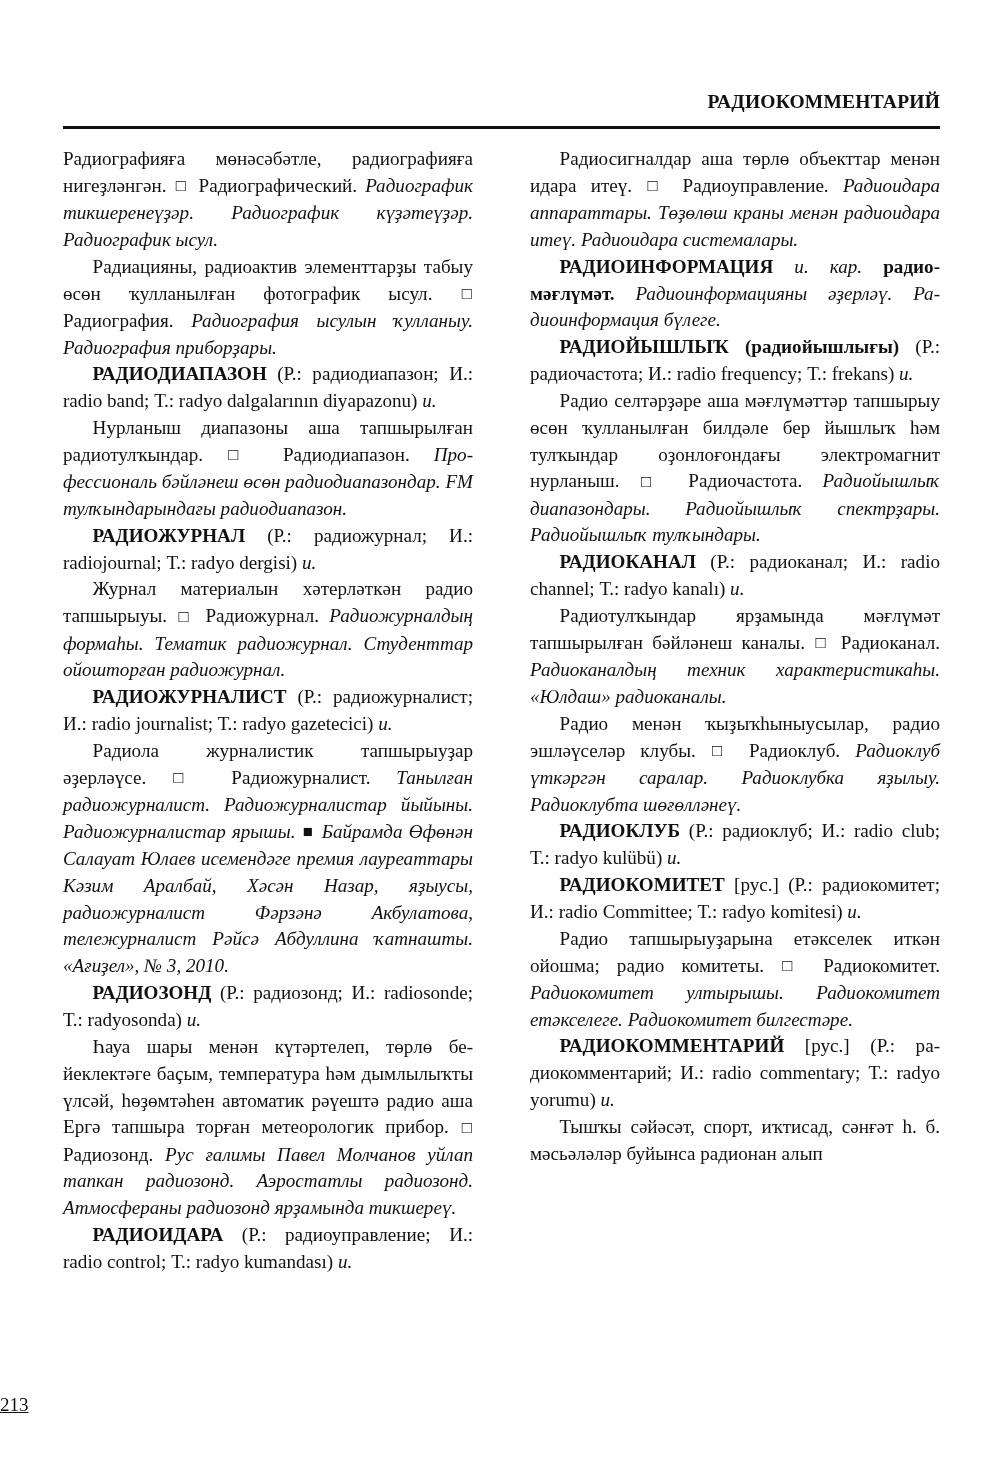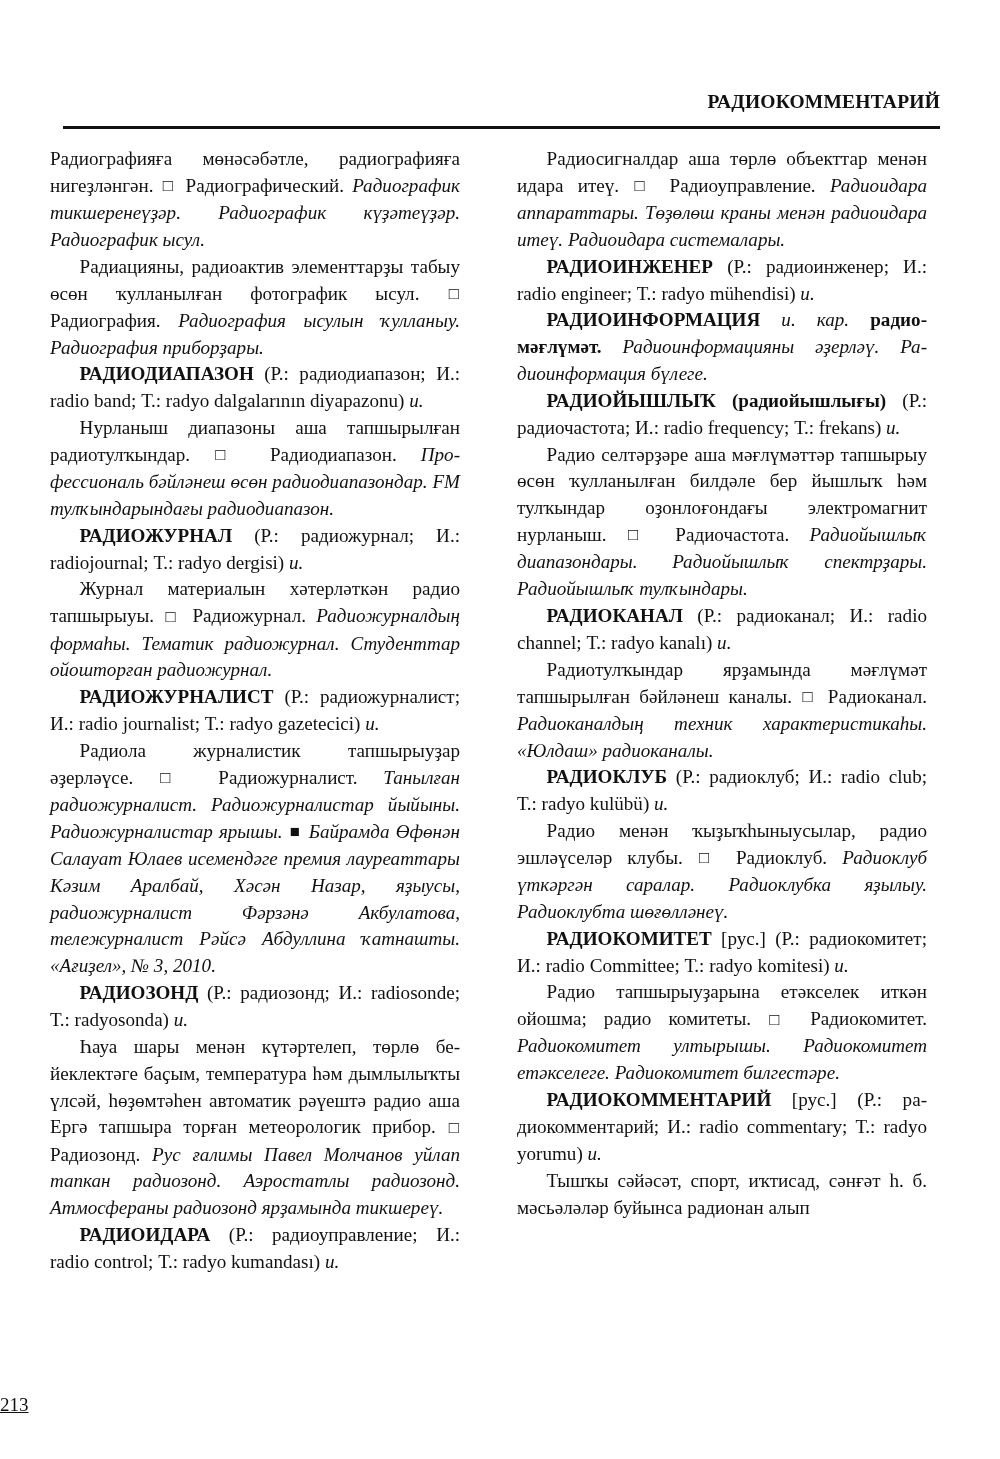--- a/index.html
+++ b/index.html
@@ -38,21 +38,21 @@
     position: absolute;
     left: 63px;
     top: 98px;
     width: 877px;
     height: 3px;
     background: #111111;
   }
   
   .columns {
     position: absolute;
-    left: 50px;
+    left: 63px;
     top: 118px;
     width: 877px;
     height: 1225px;
     display: flex;
     justify-content: space-between;
   }
   .col {
     width: 410px;
     font-size: 19.1px;
     line-height: 26.85px;
@@ -106,28 +106,27 @@
         <p><span class="hw">РАДИОЖУРНАЛ</span><span> (Р.: радиожурнал; И.: radiojournal; Т.: radyo dergisi) </span><span class="it">и.</span></p>
         <p><span>Журнал материалын хәтерләткән ра­дио тапшырыуы. </span><span class="mk">□</span><span> Радиожурнал. </span><span class="it">Радио­журналдың формаһы. Тематик радиожур­нал. Студенттар ойошторған радиожурнал.</span></p>
         <p><span class="hw">РАДИОЖУРНАЛИСТ</span><span> (Р.: радиожурна­лист; И.: radio journalist; Т.: radyo gazetecici) </span><span class="it">и.</span></p>
         <p><span>Радиола журналистик тапшырыуҙар әҙерләүсе. </span><span class="mk">□</span><span> Радиожурналист. </span><span class="it">Танылған радиожурналист. Радиожурналистар йы­йыны. Радиожурналистар ярышы. </span><span class="mk">■</span><span class="it"> Бай­рамда Өфөнән Салауат Юлаев исемендәге премия лауреаттары Кәзим Аралбай, Хәсән Назар, яҙыусы, радиожурналист Фәрзәнә Акбулатова, тележурналист Рәйсә Абдуллина ҡатнашты. «Ағиҙел», № 3, 2010.</span></p>
         <p><span class="hw">РАДИОЗОНД</span><span> (Р.: радиозонд; И.: radiosonde; Т.: radyosonda) </span><span class="it">и.</span></p>
         <p><span>Һауа шары менән күтәртелеп, төрлө бе­йеклектәге баҫым, температура һәм дым­лылыҡты үлсәй, һөҙөмтәһен автоматик рәүештә радио аша Ергә тапшыра торған метеорологик прибор. </span><span class="mk">□</span><span> Радиозонд. </span><span class="it">Рус ғалимы Павел Молчанов уйлап тапкан радио­зонд. Аэростатлы радиозонд. Атмосфераны радиозонд ярҙамында тикшереү.</span></p>
         <p><span class="hw">РАДИОИДАРА</span><span> (Р.: радиоуправление; И.: radio control; Т.: radyo kumandası) </span><span class="it">и.</span></p>
       </div>
     <div class="col" id="col-right">
         <p><span>Радиосигналдар аша төрлө объекттар менән идара итеү. </span><span class="mk">□</span><span> Радиоуправление. </span><span class="it">Радиоидара аппараттары. Төҙөлөш краны менән радиоидара итеү. Радиоидара систе­малары.</span></p>
-        <p><span class="hw">РАДИОИНЖЕНЕР</span><span> (Р.: радиоинженер; И.: radio engineer; Т.: radyo mühendisi) </span><span class="it">и.</span></p>
         <p><span class="hw">РАДИОИНФОРМАЦИЯ</span><span class="it"> и. кар.</span><span class="hw"> радио­мәғлүмәт.</span><span class="it"> Радиоинформацияны әҙерләү. Ра­диоинформация бүлеге.</span></p>
         <p><span class="hw">РАДИОЙЫШЛЫҠ    (радиойышлығы)</span><span> (Р.: радиочастота; И.: radio frequency; Т.: frekans) </span><span class="it">и.</span></p>
         <p><span>Радио селтәрҙәре аша мәғлүмәттәр тап­шырыу өсөн ҡулланылған билдәле бер йышлыҡ һәм тулҡындар оҙонлоғондағы электромагнит нурланыш. </span><span class="mk">□</span><span> Радиочастота. </span><span class="it">Радиойышлыҡ диапазондары. Радиойышлыҡ спектрҙары. Радиойышлыҡ тулҡындары.</span></p>
         <p><span class="hw">РАДИОКАНАЛ</span><span> (Р.: радиоканал; И.: radio channel; Т.: radyo kanalı) </span><span class="it">и.</span></p>
         <p><span>Радиотулҡындар ярҙамында мәғлүмәт тапшырылған бәйләнеш каналы. </span><span class="mk">□</span><span> Радио­канал. </span><span class="it">Радиоканалдың техник харак­теристикаһы. «Юлдаш» радиоканалы.</span></p>
+        <p><span>Радио менән ҡыҙыҡһыныусылар, радио эшләүселәр клубы. </span><span class="mk">□</span><span> Радиоклуб. </span><span class="it">Радиоклуб үткәргән саралар. Радиоклубка яҙылыу. Радиоклубта шөғөлләнеү.</span></p>
         <p><span class="hw">РАДИОКЛУБ</span><span> (Р.: радиоклуб; И.: radio club; Т.: radyo kulübü) </span><span class="it">и.</span></p>
-        <p><span>Радио менән ҡыҙыҡһыныусылар, радио эшләүселәр клубы. </span><span class="mk">□</span><span> Радиоклуб. </span><span class="it">Радиоклуб үткәргән саралар. Радиоклубка яҙылыу. Радиоклубта шөғөлләнеү.</span></p>
         <p><span class="hw">РАДИОКОМИТЕТ</span><span> [рус.] (Р.: радиокоми­тет; И.: radio Committee; Т.: radyo komitesi) </span><span class="it">и.</span></p>
         <p><span>Радио тапшырыуҙарына етәкселек иткән ойошма; радио комитеты. </span><span class="mk">□</span><span> Радиокомитет. </span><span class="it">Радиокомитет ултырышы. Радиокомитет етәкселеге. Радиокомитет билгестәре.</span></p>
         <p><span class="hw">РАДИОКОММЕНТАРИЙ</span><span> [рус.] (Р.: ра­диокомментарий; И.: radio commentary; Т.: radyo yorumu) </span><span class="it">и.</span></p>
         <p><span>Тышҡы сәйәсәт, спорт, иҡтисад, сәнғәт һ. б. мәсьәләләр буйынса радионан алып</span></p>
       </div>
   </div>
 
   <div class="folio">213</div>
 
 </div>

